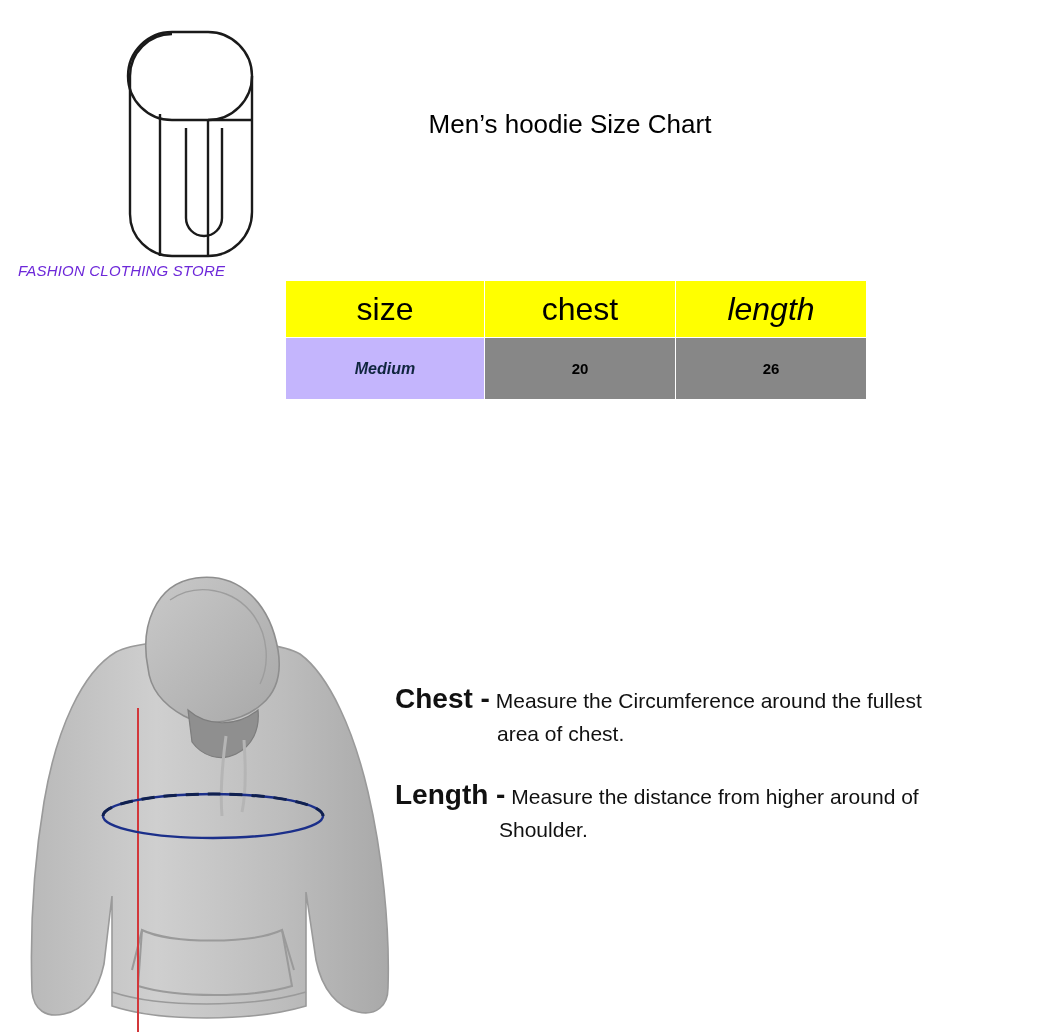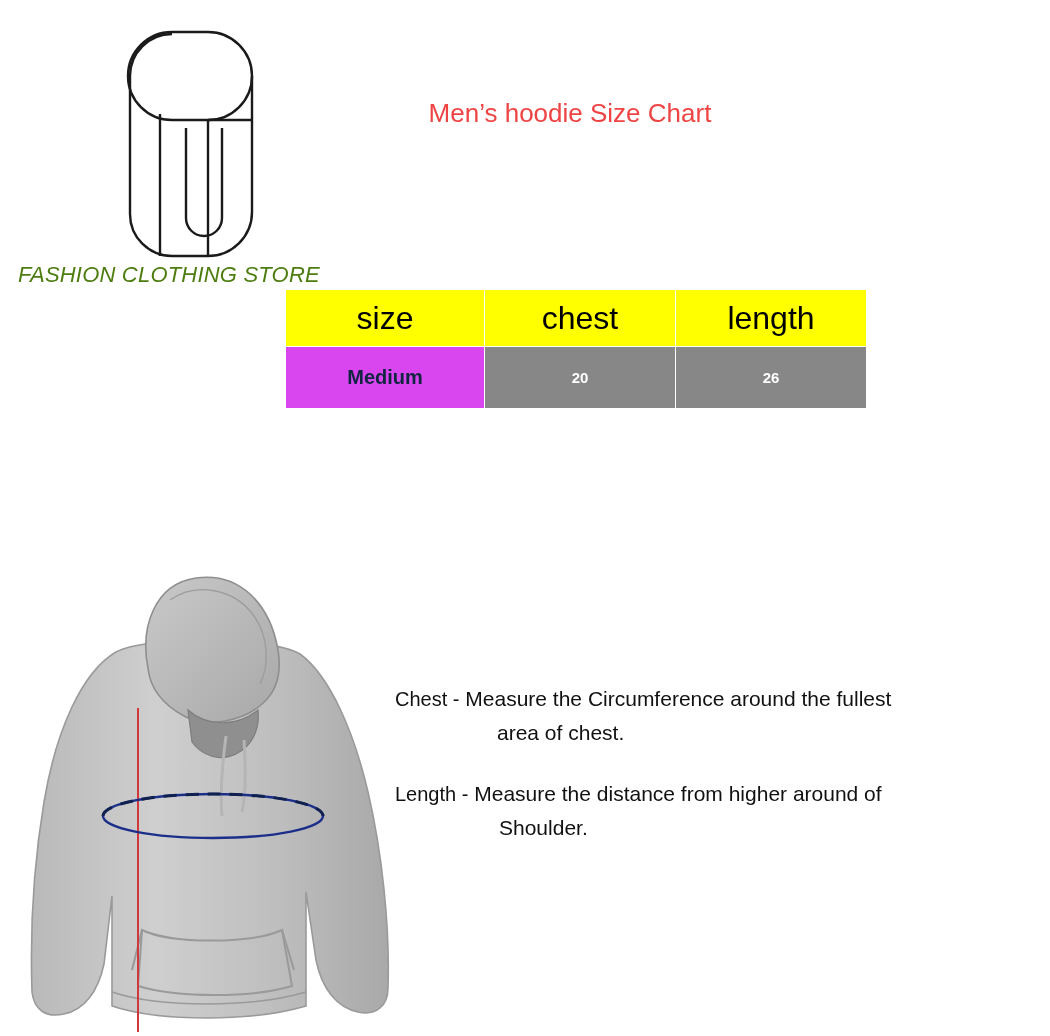--- a/index.html
+++ b/index.html
@@ -25,81 +25,82 @@
     height: 240px;
   }
   .logo-wrap svg { display: block; }
 
   .logo-caption {
     position: absolute;
     left: 18px;
     top: 262px;
     font-family: "Liberation Sans", sans-serif;
     font-style: italic;
-    font-size: 22px;
+    font-size: 15px;
     letter-spacing: 0.2px;
-    color: #4d7c0f;
+    color: #6d28d9;
     white-space: nowrap;
   }
 
   
   .title-block {
     position: absolute;
     left: 290px;
     top: 92px;
     width: 560px;
     text-align: center;
   }
   .title-main {
     font-size: 31px;
     line-height: 38px;
     color: #1a1a1a;
   }
   .title-sub {
     font-size: 26px;
     line-height: 34px;
-    color: #ef4444;
-    margin-top: 4px;
+    color: #000000;
+    margin-top: 15px;
   }
 
   
   .size-table {
     position: absolute;
     left: 285px;
-    top: 289px;
+    top: 280px;
     border-collapse: collapse;
     table-layout: fixed;
   }
   .size-table th, .size-table td {
     border: 1px solid #ffffff;
     text-align: center;
     vertical-align: middle;
   }
   .size-table th {
     background: #ffff00;
     color: #000000;
     font-weight: 400;
     font-size: 32px;
     height: 56px;
     padding: 0 4px;
   }
   .col-size  { width: 190px; }
   .col-chest { width: 182px; margin-left: 38px; }
-  .col-len   { width: 182px; }
+  .col-len   { width: 182px; font-style: italic; }
 
   .size-table td.size-cell {
-    background: #d946ef;
+    background: #c4b5fd;
     color: #10253f;
     font-weight: bold;
-    font-size: 20px;
+    font-size: 16px;
     height: 59px;
+    font-style: italic;
   }
   .size-table td.val-cell {
     background: #878787;
-    color: #ffffff;
+    color: #000000;
     font-weight: bold;
     font-size: 15px;
     height: 59px;
   }
 
   
   .hoodie-wrap {
     position: absolute;
     left: 20px;
     top: 540px;
@@ -117,22 +118,22 @@
   }
   .note {
     margin-bottom: 28px;
   }
   .note-line {
     font-size: 21px;
     line-height: 33px;
     color: #111;
   }
   .note-label {
-    font-weight: normal;
-    font-size: 20px;
+    font-weight: bold;
+    font-size: 28px;
   }
   .note-indent {
     padding-left: 102px;
     display: block;
   }
   .note-indent.len {
     padding-left: 104px;
   }
 </style>
 </head>

